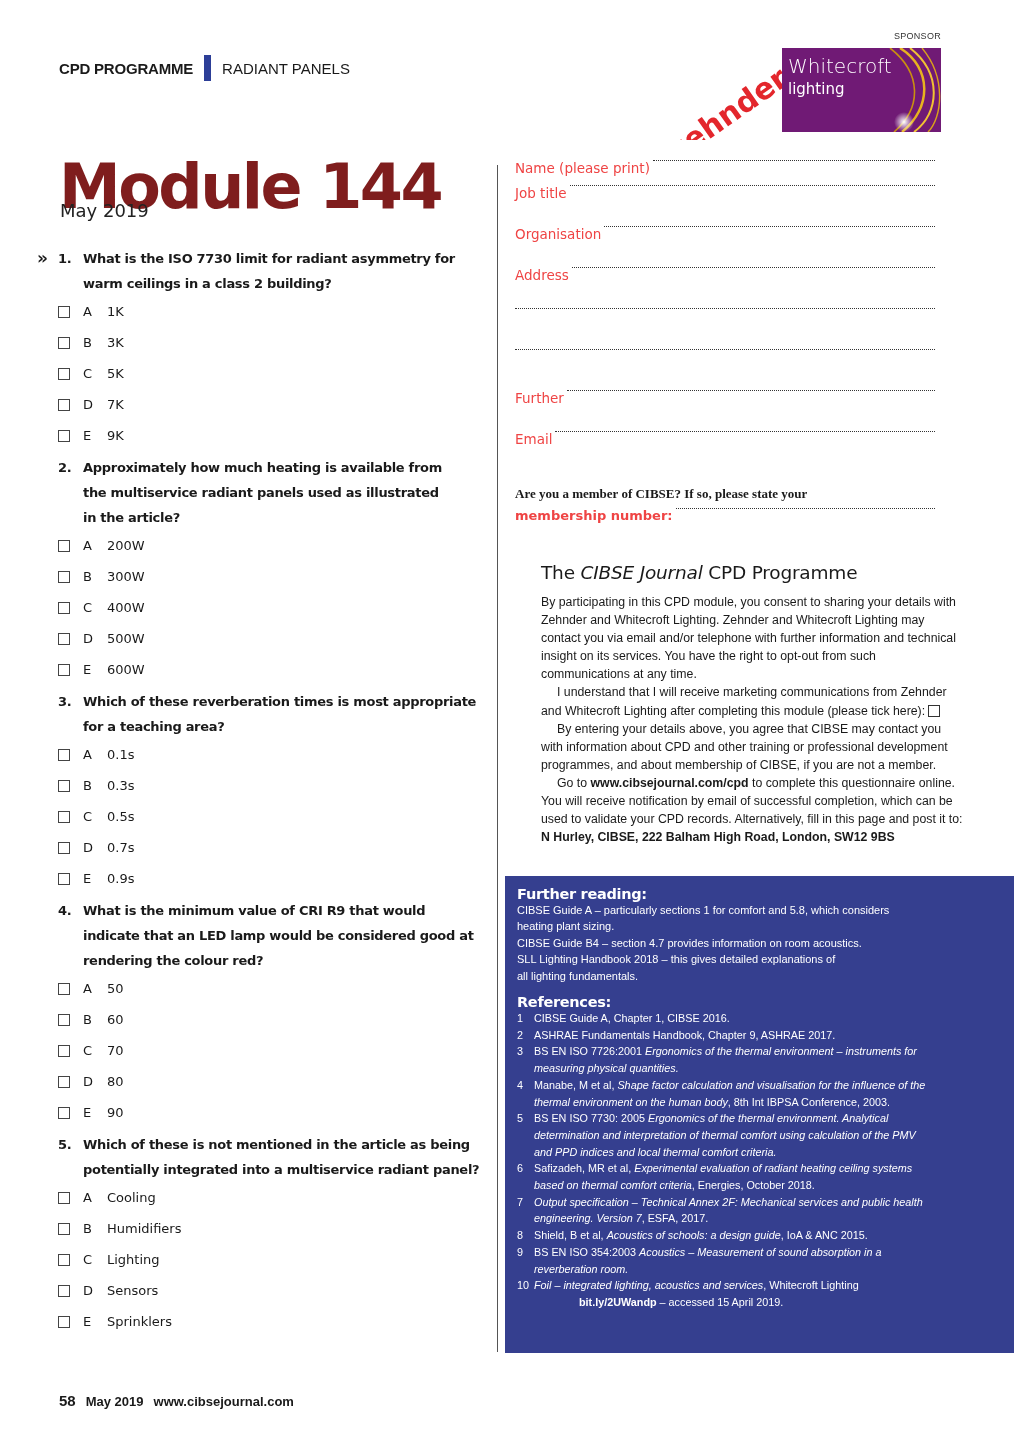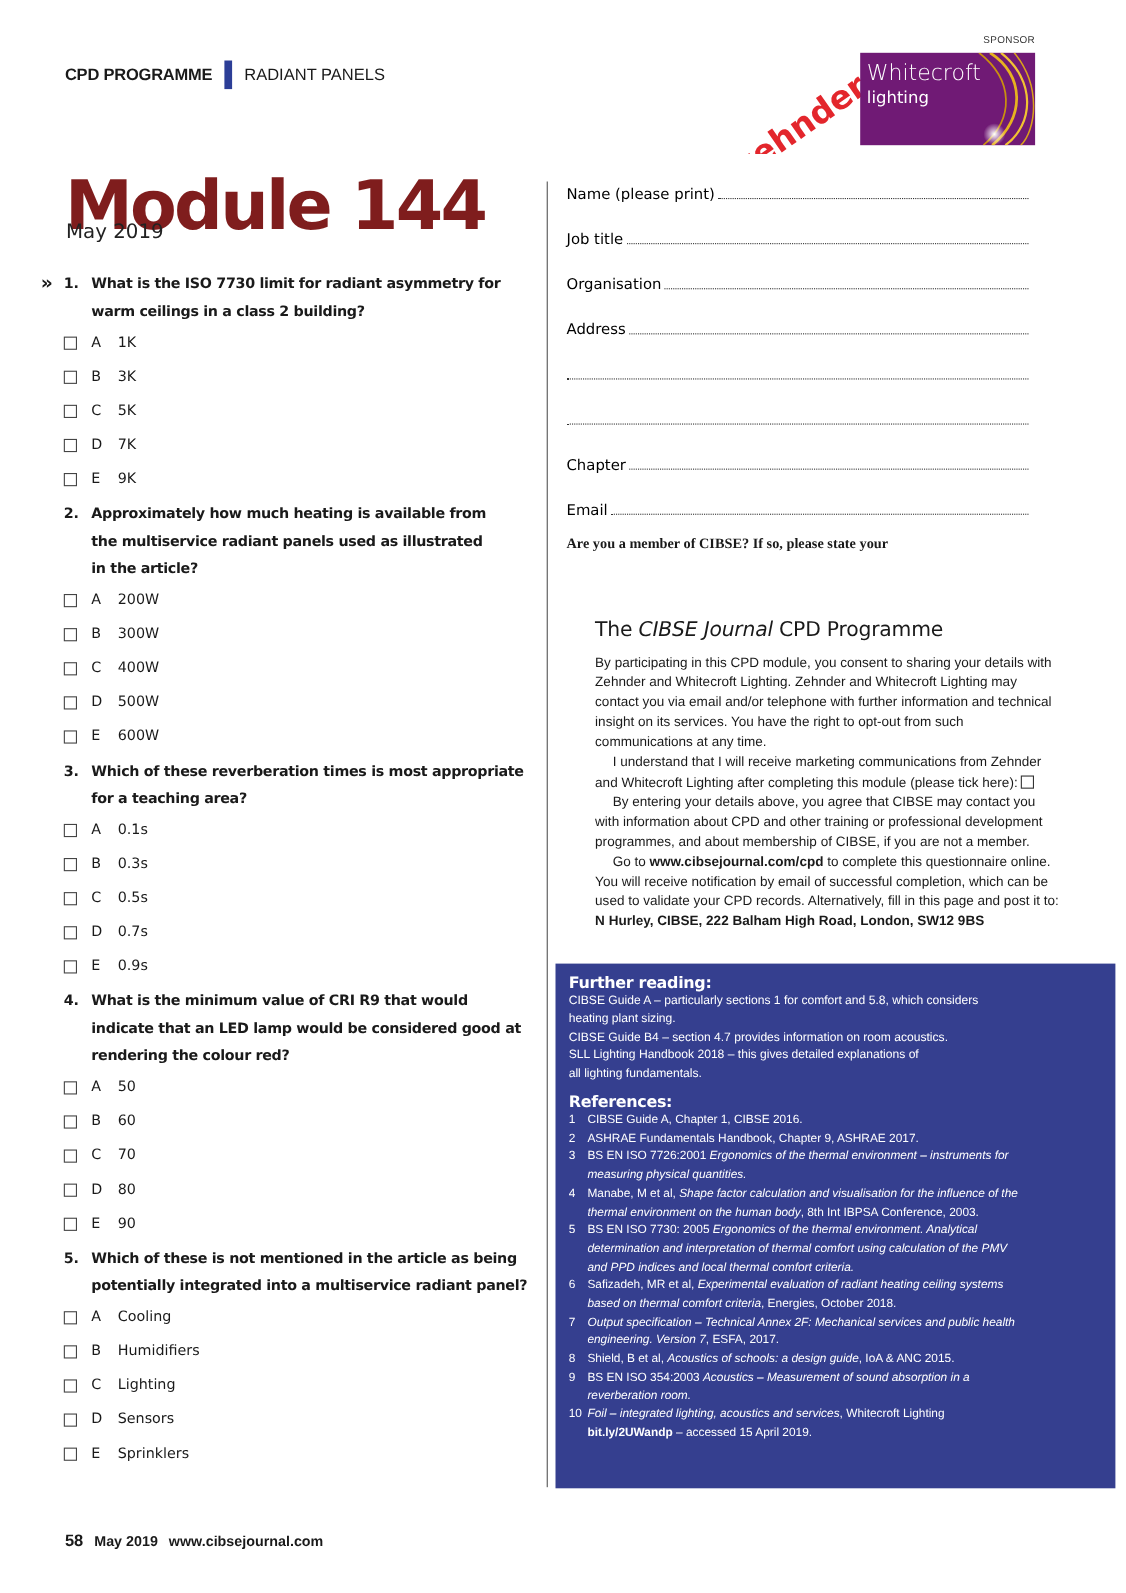--- a/index.html
+++ b/index.html
@@ -28,42 +28,42 @@
   .q-head { display: flex; font-family: "DejaVu Sans", sans-serif; font-weight: bold; font-size: 13px; line-height: 25px; letter-spacing: -0.3px; }
   .q-arrow { width: 21px; font-size: 17px; line-height: 25px; color: #1a1a1a; }
   .q-num { width: 25px; }
   .q-text { width: 400px; }
   .opt { display: flex; align-items: center; height: 31px; padding-left: 21px; font-size: 13px; font-family: "DejaVu Sans", sans-serif; }
   .cb { width: 12px; height: 12px; border: 1.3px solid #444; margin-right: 13px; flex: none; }
   .opt-letter { width: 24px; }
   .q + .q { margin-top: 4px; }
 
   .form { position: absolute; left: 515px; top: 160px; width: 420px; }
-  .f-row { display: flex; align-items: flex-end; height: 41px; font-family: "DejaVu Sans", sans-serif; font-size: 13.5px; color: #000000; }
+  .f-row { display: flex; height: 41px; font-family: "DejaVu Sans", sans-serif; font-size: 13.5px; color: #ef4444; }
   .f-row .lbl { white-space: nowrap; padding-right: 3px; }
   .f-row .dots { flex: 1; border-bottom: 1.5px dotted #333; margin-bottom: 4px; height: 1px; }
   .f-row.bold { font-weight: bold; font-size: 13px; height: 31px; }
   .f-q { font-weight: bold; font-size: 13px; font-family: Liberation Serif, serif; margin-top: 14px; height: 22px; }
 
   .cpd { position: absolute; left: 541px; top: 562px; width: 425px; }
   .cpd-title { font-family: "DejaVu Sans", sans-serif; font-size: 18.5px; color: #1a1a1a; margin-bottom: 10px; letter-spacing: -0.2px; }
   .cpd-title i { font-style: italic; }
   .cpd p { font-family: "Liberation Sans", sans-serif; font-size: 12.3px; line-height: 18.1px; color: #1a1a1a; }
   .cpd p.ind { text-indent: 16px; }
   .tickbox { display: inline-block; width: 12px; height: 12px; border: 1.2px solid #333; vertical-align: -2px; margin-left: 3px; }
   .cpd b { font-weight: bold; }
 
   .blue-box { position: absolute; left: 505px; top: 876px; width: 509px; height: 477px; background: #353f8f; color: #fff; padding: 10px 12px 0 12px; }
   .bb-h { font-family: "DejaVu Sans", sans-serif; font-weight: bold; font-size: 14.5px; letter-spacing: -0.3px; }
   .fr-line { font-family: "Liberation Sans", sans-serif; font-size: 11px; line-height: 16.4px; width: 400px; }
   .refs-h { margin-top: 10px; }
   .ref { display: flex; font-family: "Liberation Sans", sans-serif; font-size: 10.8px; line-height: 16.7px; width: 415px; }
   .ref-num { width: 17px; flex: none; }
   .ref-text i { font-style: italic; }
-  .ref-text b { font-weight: bold; }
+  .ref-text b { font-weight: bold; margin-left: 45px; }
 
   .footer { position: absolute; left: 59px; top: 1392px; font-family: "Liberation Sans", sans-serif; font-size: 13px; display: flex; align-items: baseline; }
   .footer .pg { font-weight: bold; font-size: 15px; margin-right: 10px; }
   .footer .fdate { font-weight: bold; margin-right: 10px; }
   .footer .furl { font-weight: bold; }
 </style>
 </head>
 <body>
 
 <div class="header-left">
@@ -286,28 +286,32 @@
       <span class="lbl">Address</span>
       <span class="dots"></span>
     </div>
   <div class="f-row">
       <span class="dots"></span>
     </div>
   <div class="f-row">
       <span class="dots"></span>
     </div>
   <div class="f-row">
-      <span class="lbl">Chapter</span>
+      <span class="lbl">Further</span>
       <span class="dots"></span>
     </div>
   <div class="f-row">
       <span class="lbl">Email</span>
       <span class="dots"></span>
     </div>
   <div class="f-q">Are you a member of CIBSE? If so, please state your</div>
+  <div class="f-row bold">
+      <span class="lbl">membership number:</span>
+      <span class="dots"></span>
+    </div>
 </div>
 
 <div class="cpd">
   <div class="cpd-title"><span>The </span><i>CIBSE Journal</i><span> CPD Programme</span></div>
   <p>By participating in this CPD module, you consent to sharing your details with Zehnder and Whitecroft Lighting. Zehnder and Whitecroft Lighting may contact you via email and/or telephone with further information and technical insight on its services. You have the right to opt-out from such communications at any time.</p>
   <p class="ind"><span>I understand that I will receive marketing communications from Zehnder and Whitecroft Lighting after completing this module (please tick here):</span><span class="tickbox"></span></p>
   <p class="ind">By entering your details above, you agree that CIBSE may contact you with information about CPD and other training or professional development programmes, and about membership of CIBSE, if you are not a member.</p>
   <p class="ind"><span>Go to </span><b>www.cibsejournal.com/cpd</b><span> to complete this questionnaire online. You will receive notification by email of successful completion, which can be used to validate your CPD records. Alternatively, fill in this page and post it to: </span><b>N Hurley, CIBSE, 222 Balham High Road, London, SW12 9BS</b></p>
 </div>
 

